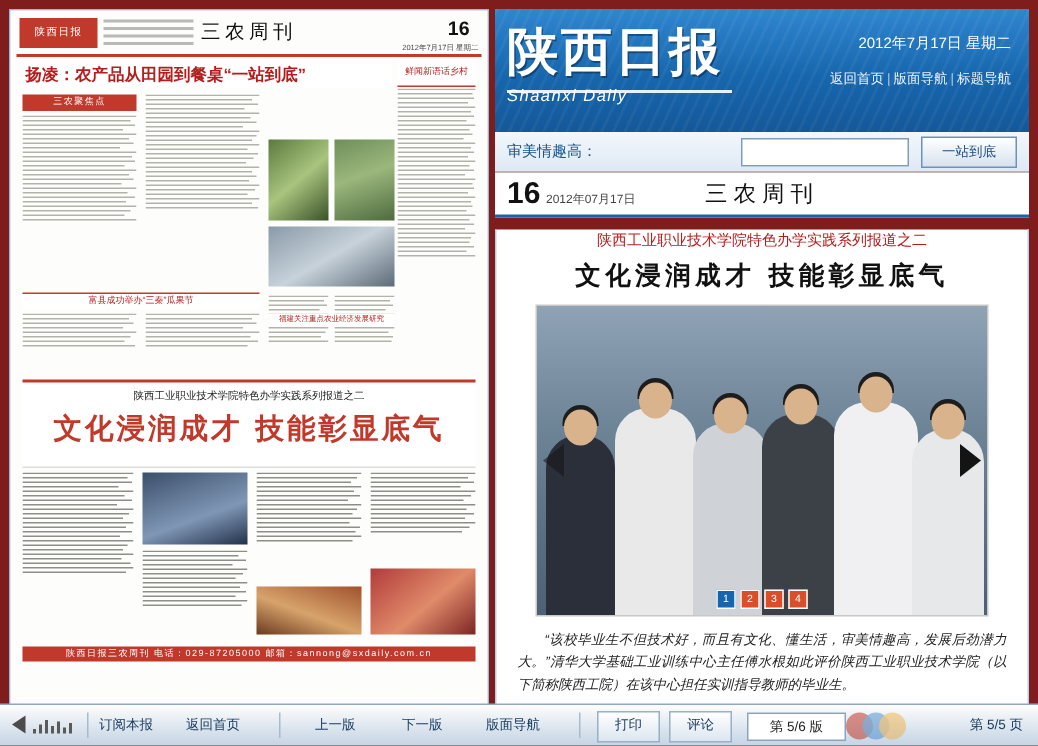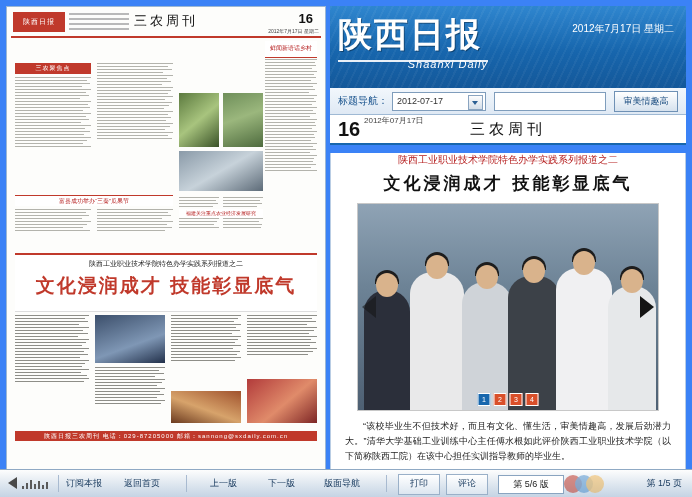--- a/index.html
+++ b/index.html
@@ -2,21 +2,21 @@
 <html><head>
 <meta charset="utf-8">
 <style>
   html,body{margin:0;padding:0;}
   body{
     width:692px;height:497px;overflow:hidden;
     font-family:"Liberation Sans", sans-serif;
     background:#b9cde4;
     -webkit-font-smoothing:antialiased;
   }
-  .app{position:relative;width:692px;height:497px;background:#3b82f6;}
+  .app{position:relative;width:692px;height:497px;background:#7f1d1d;}
 
   
   .paper-pane{
     position:absolute;left:6px;top:6px;width:318px;height:464px;
     background:#ffffff;border:1px solid #9bb7d4;overflow:hidden;
   }
   .paper-inner{position:absolute;inset:0;background:#fdfdfb;}
 
   .np-masthead{position:absolute;left:4px;top:3px;width:310px;height:26px;border-bottom:2px solid #c0392b;}
   .np-logo{position:absolute;left:2px;top:2px;width:52px;height:20px;background:#c0392b;color:#fff;font-size:7px;line-height:20px;text-align:center;letter-spacing:1px;}
@@ -48,59 +48,59 @@
 
   
   .right-pane{position:absolute;left:330px;top:6px;width:356px;height:464px;}
 
   .banner{position:relative;height:82px;background:#1f6fb8;overflow:hidden;
     background:linear-gradient(180deg,#2f86cf 0%,#1766ad 55%,#14589a 100%);}
   .banner .texture{position:absolute;inset:0;opacity:.25;
     background:repeating-linear-gradient(115deg,rgba(255,255,255,.18) 0 2px,rgba(255,255,255,0) 2px 7px);}
   .brand{position:absolute;left:8px;top:6px;}
   .brand .cn{font-size:34px;font-weight:bold;color:#ffffff;letter-spacing:2px;font-family:"DejaVu Sans",sans-serif;text-shadow:1px 1px 0 rgba(0,0,0,.35);}
-  .brand .en{font-size:11px;color:#ffffff;font-style:italic;letter-spacing:1px;margin-top:-4px;text-align:right;}
+  .brand .en{font-size:11px;color:#ffffff;font-style:italic;letter-spacing:1px;margin-top:-4px;}
   .brand .rule{width:150px;height:2px;background:#ffffff;margin-top:2px;opacity:.9;}
   .bn-date{position:absolute;right:12px;top:16px;font-size:10px;color:#ffffff;}
   .bn-nav{position:absolute;right:12px;top:40px;font-size:9px;color:#eaf3fb;}
   .bn-nav span{cursor:pointer;}
   .bn-nav .sep{opacity:.7;margin:0 2px;}
 
   .searchbar{position:relative;height:26px;background:linear-gradient(180deg,#f2f7fc,#dfe9f4);border-bottom:1px solid #9fb9d4;}
   .searchbar .lbl{position:absolute;left:8px;top:6px;font-size:10px;color:#17518c;}
   .date-select{position:absolute;left:62px;top:4px;width:92px;height:17px;background:#fff;border:1px solid #7f9dbc;}
   .date-select .val{position:absolute;left:4px;top:3px;font-size:9px;color:#333;}
   .date-select .caret{position:absolute;right:2px;top:2px;width:13px;height:13px;background:linear-gradient(180deg,#fdfdfd,#d3dde8);border:1px solid #8aa4c0;}
   .date-select .caret:after{content:"";position:absolute;left:3px;top:5px;border-left:3px solid transparent;border-right:3px solid transparent;border-top:4px solid #2b5f93;}
   .kw-input{position:absolute;left:164px;top:4px;width:110px;height:17px;background:#fff;border:1px solid #7f9dbc;}
   .kw-input input{border:0;outline:0;width:100%;height:100%;font-size:9px;padding:0 3px;box-sizing:border-box;font-family:"Liberation Sans",sans-serif;color:#333;background:transparent;}
   .go-btn{position:absolute;right:8px;top:3px;width:62px;height:19px;border:1px solid #6f91b5;background:linear-gradient(180deg,#ffffff,#d6e2ee);font-size:9px;color:#1b4d80;line-height:19px;text-align:center;cursor:pointer;}
 
   .section-head{position:relative;height:28px;background:#ffffff;border-bottom:2px solid #1766ad;}
   .sh-num{position:absolute;left:8px;top:3px;font-size:20px;font-weight:bold;color:#111;}
-  .sh-date{position:absolute;left:34px;top:0;font-size:8px;color:#444;}
+  .sh-date{position:absolute;left:34px;top:12px;font-size:8px;color:#444;}
   .sh-title{position:absolute;left:0;right:0;top:5px;text-align:center;font-size:15px;color:#111;letter-spacing:4px;font-family:"DejaVu Sans",sans-serif;}
 
   .article{position:relative;background:#ffffff;height:328px;border:1px solid #b9cde4;border-top:0;}
   .art-kicker{margin:8px 10px 0;text-align:center;font-size:10px;color:#b51d1d;}
   .art-title{margin:5px 10px 0;text-align:center;font-size:17px;font-weight:bold;color:#111;letter-spacing:3px;font-family:"DejaVu Sans",sans-serif;}
 
   .photo-wrap{position:relative;margin:8px 26px 0 26px;height:206px;border:1px solid #c8c8c8;overflow:hidden;
     background:linear-gradient(180deg,#8fa3b5,#6d8396 40%,#4e6073);}
   .photo-people{position:absolute;inset:0;}
   .pp{position:absolute;bottom:0;border-radius:22px 22px 0 0;}
   .pp .head{position:absolute;left:50%;transform:translateX(-50%);top:-17px;width:22px;height:24px;border-radius:50%;background:#d9b38c;}
   .pp .hair{position:absolute;left:50%;transform:translateX(-50%);top:-20px;width:24px;height:14px;border-radius:12px 12px 0 0;background:#1d1d1d;}
   .photo-dots{position:absolute;left:50%;transform:translateX(-50%);bottom:4px;display:flex;gap:3px;}
   .photo-dots span{width:11px;height:11px;font-size:7px;line-height:11px;text-align:center;color:#fff;background:#d94f2a;border:1px solid #fff;}
   .photo-dots span.on{background:#1766ad;}
   .arrow-right{position:absolute;right:4px;top:50%;transform:translateY(-50%);width:0;height:0;border-top:11px solid transparent;border-bottom:11px solid transparent;border-left:14px solid #141414;cursor:pointer;}
   .arrow-left{position:absolute;left:4px;top:50%;transform:translateY(-50%);width:0;height:0;border-top:11px solid transparent;border-bottom:11px solid transparent;border-right:14px solid rgba(20,20,20,.55);cursor:pointer;}
 
-  .art-body{margin:8px 14px 0;font-size:9px;line-height:15px;color:#222;text-align:justify;}
+  .art-body{margin:8px 14px 0;font-size:9px;line-height:15px;color:#222;text-align:justify;font-style:italic;}
   .art-body p{margin:0 0 5px;text-indent:18px;}
 
   
   .toolbar{position:absolute;left:0;bottom:0;width:692px;height:27px;
     background:linear-gradient(180deg,#fdfdfd,#dde6ef 55%,#c5d4e4);border-top:1px solid #8fa9c4;}
   .tb-item{position:absolute;top:4px;height:19px;font-size:9px;color:#15375c;line-height:19px;cursor:pointer;}
   .speaker{position:absolute;left:8px;top:7px;width:0;height:0;border-top:6px solid transparent;border-bottom:6px solid transparent;border-right:9px solid #4a4a4a;}
   .wave{position:absolute;left:22px;top:8px;width:26px;height:11px;}
   .wave i{position:absolute;bottom:0;width:2px;background:#5a5a5a;}
   .tb-sep{position:absolute;top:5px;width:1px;height:17px;background:#a8bad0;}
@@ -168,20 +168,23 @@
           <i style="width:98%"></i>
           <i style="width:86%"></i>
           <i style="width:100%"></i>
           <i style="width:95%"></i>
           <i style="width:93%"></i>
           <i style="width:99%"></i>
           <i style="width:88%"></i>
           <i style="width:100%"></i>
       </div>
 
+      <div class="np-head1">
+        <div class="t" style="position:absolute;left:2px;top:1px;font-size:11px;">扬凌：农产品从田园到餐桌“一站到底”</div>
+      </div>
 
       <div class="blk" style="left:8px;top:56px;width:76px;height:11px;background:#c0392b;border:0;">
         <div style="font-size:6px;color:#fff;text-align:center;line-height:11px;letter-spacing:1px;">三农聚焦点</div>
       </div>
 
       <div class="txtblock" style="left:8px;top:70px;width:76px;height:112px;">
         <i style="width:100%"></i>
           <i style="width:95%"></i>
           <i style="width:99%"></i>
           <i style="width:88%"></i>
@@ -384,32 +387,31 @@
   <div class="right-pane">
 
     <div class="banner">
       <div class="texture"></div>
       <div class="brand">
         <div class="cn">陕西日报</div>
         <div class="rule"></div>
         <div class="en">Shaanxi Daily</div>
       </div>
       <div class="bn-date">2012年7月17日  星期二</div>
+      <div class="bn-nav">
+        <span>返回首页</span><span class="sep">|</span><span>版面导航</span><span class="sep">|</span><span>标题导航</span>
+      </div>
     </div>
 
     <div class="searchbar">
-      <div class="lbl">标题导航：</div>
-      <div class="date-select">
-        <div class="val">2012-07-17</div>
-        <div class="caret"></div>
-      </div>
+      <div class="lbl">审美情趣高：</div>
       <div class="kw-input">
         <input type="text" placeholder="" style="">
       </div>
-      <div class="go-btn">审美情趣高</div>
+      <div class="go-btn">一站到底</div>
     </div>
 
     <div class="section-head">
       <div class="sh-num">16</div>
       <div class="sh-date">2012年07月17日</div>
       <div class="sh-title">三农周刊</div>
     </div>
 
     <div class="article">
       <div class="art-kicker">陕西工业职业技术学院特色办学实践系列报道之二</div>
@@ -481,16 +483,16 @@
     <div class="tb-btn" style="left:398px;width:40px;">打印</div>
     <div class="tb-btn" style="left:446px;width:40px;">评论</div>
     <div class="page-box" style="left:498px;width:64px;">第  5/6  版</div>
 
     <div class="watermark">
       <div class="wm-c" style="left:2px;top:4px;width:18px;height:18px;background:#c0392b;"></div>
       <div class="wm-c" style="left:13px;top:4px;width:18px;height:18px;background:#2d7dc4;opacity:.8;"></div>
       <div class="wm-c" style="left:24px;top:4px;width:18px;height:18px;background:#f0a830;opacity:.8;"></div>
     </div>
 
-    <div class="tb-item" style="right:10px;">第 1/5 页</div>
+    <div class="tb-item" style="right:10px;">第 5/5 页</div>
   </div>
 
 </div>
 
 </body></html>

